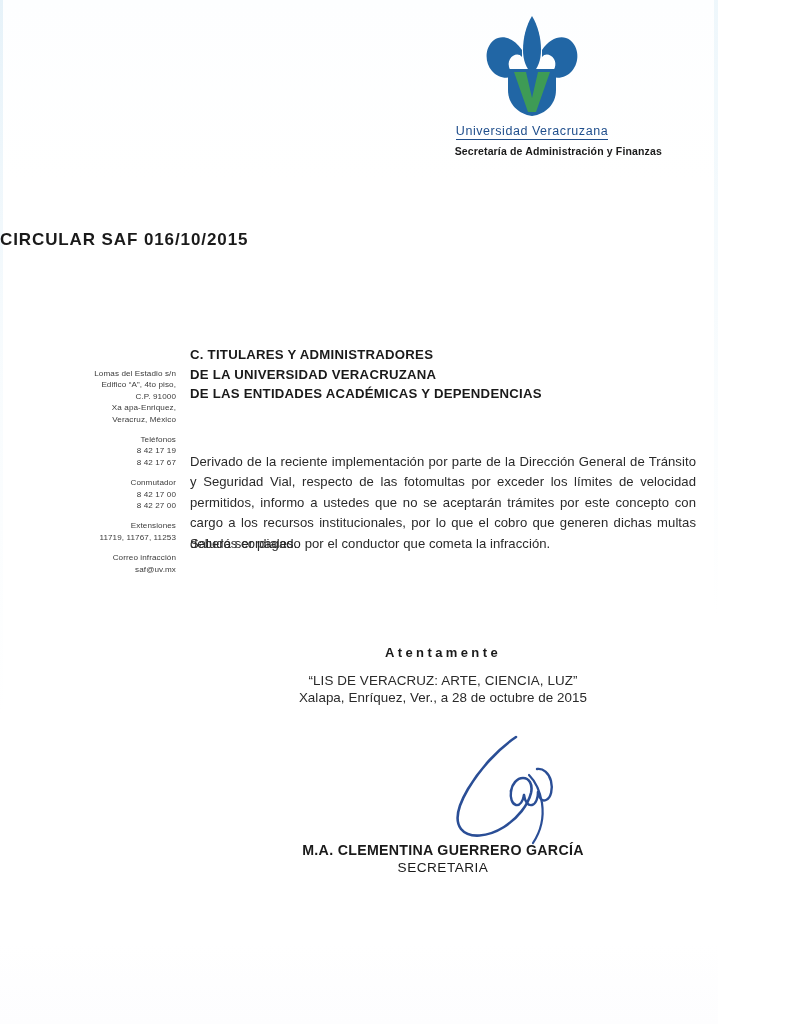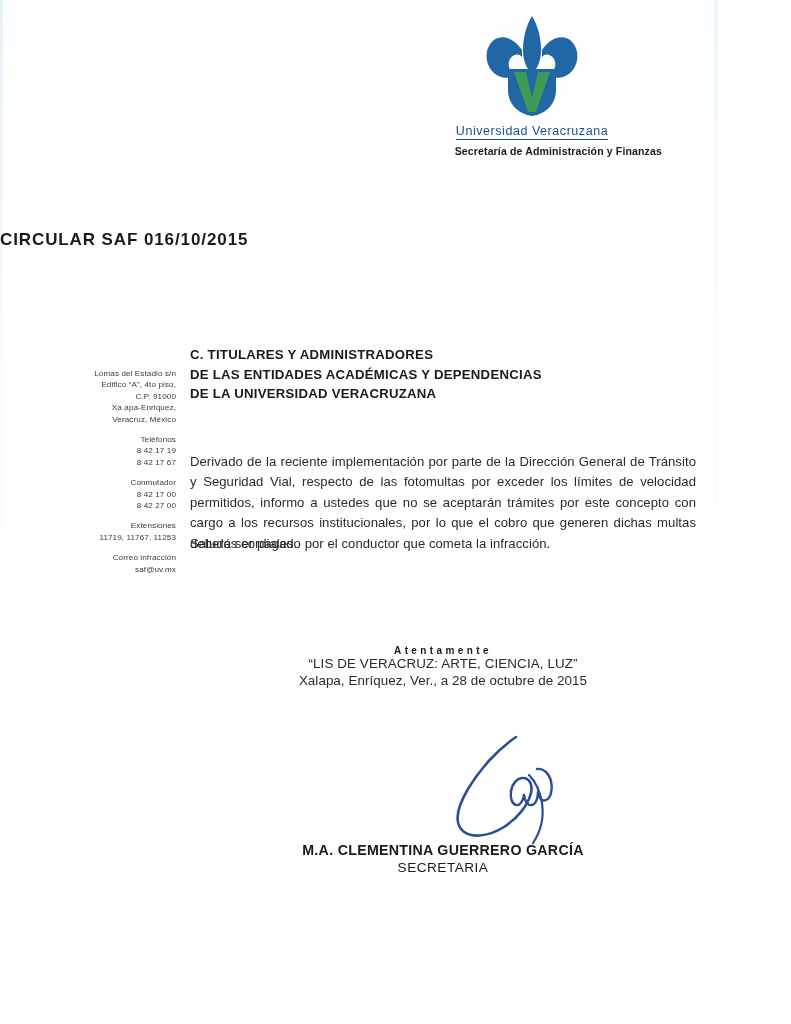--- a/index.html
+++ b/index.html
@@ -139,25 +139,25 @@
   
   .closing {
     position: absolute;
     left: 190px;
     top: 645px;
     width: 506px;
     text-align: center;
     color: #2a2a2a;
   }
   .closing .atentamente {
-    font-size: 10px;
+    font-size: 13px;
     font-weight: bold;
     letter-spacing: 3.4px;
     color: #1a1a1a;
-    margin-bottom: 0;
+    margin-bottom: 13px;
   }
   .closing .motto {
     font-size: 13.4px;
     letter-spacing: 0.1px;
     margin-bottom: 2px;
   }
   .closing .place-date {
     font-size: 13.4px;
     letter-spacing: 0.05px;
   }
@@ -258,22 +258,22 @@
 
     <div class="group">
       <div class="line">Correo infracción</div>
       <div class="line">saf@uv.mx</div>
     </div>
 
   </div>
 
   <div class="addressee">
     <div class="line">C. TITULARES Y ADMINISTRADORES</div>
+    <div class="line">DE LA UNIVERSIDAD VERACRUZANA</div>
     <div class="line">DE LAS ENTIDADES ACADÉMICAS Y DEPENDENCIAS</div>
-    <div class="line">DE LA UNIVERSIDAD VERACRUZANA</div>
   </div>
 
   <div class="body-copy">
     <p>Derivado de la reciente implementación por parte de la Dirección General de Tránsito y Seguridad Vial, respecto de las fotomultas por exceder los límites de velocidad permitidos, informo a ustedes que no se aceptarán trámites por este concepto con cargo a los recursos institucionales, por lo que el cobro que generen dichas multas deberá ser pagado por el conductor que cometa la infracción.</p>
   </div>
 
   <div class="salutation">Saludos cordiales.</div>
 
   <div class="closing">
     <div class="atentamente">Atentamente</div>

